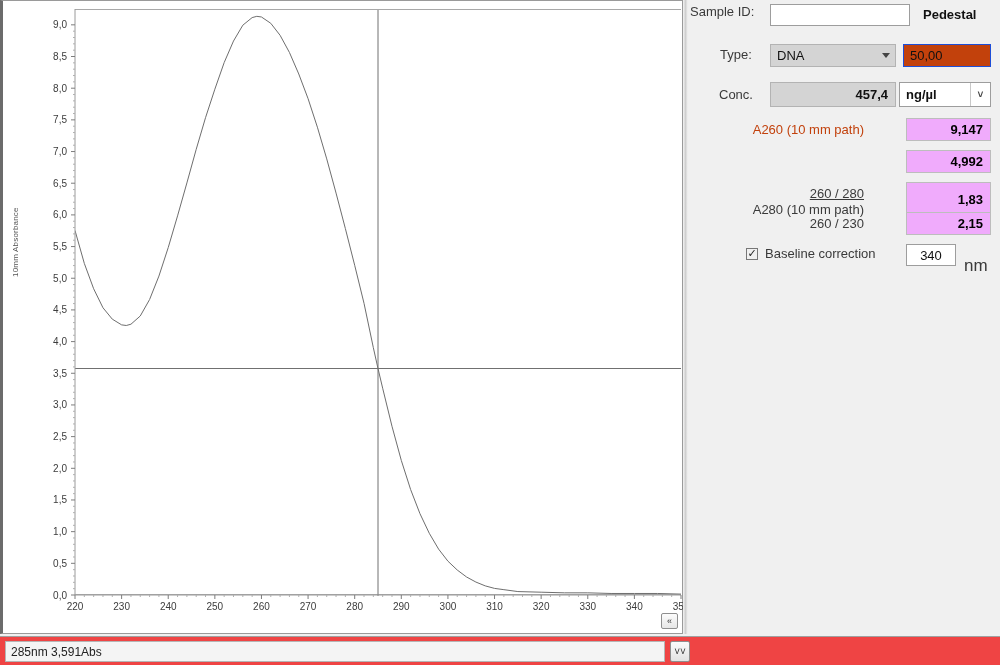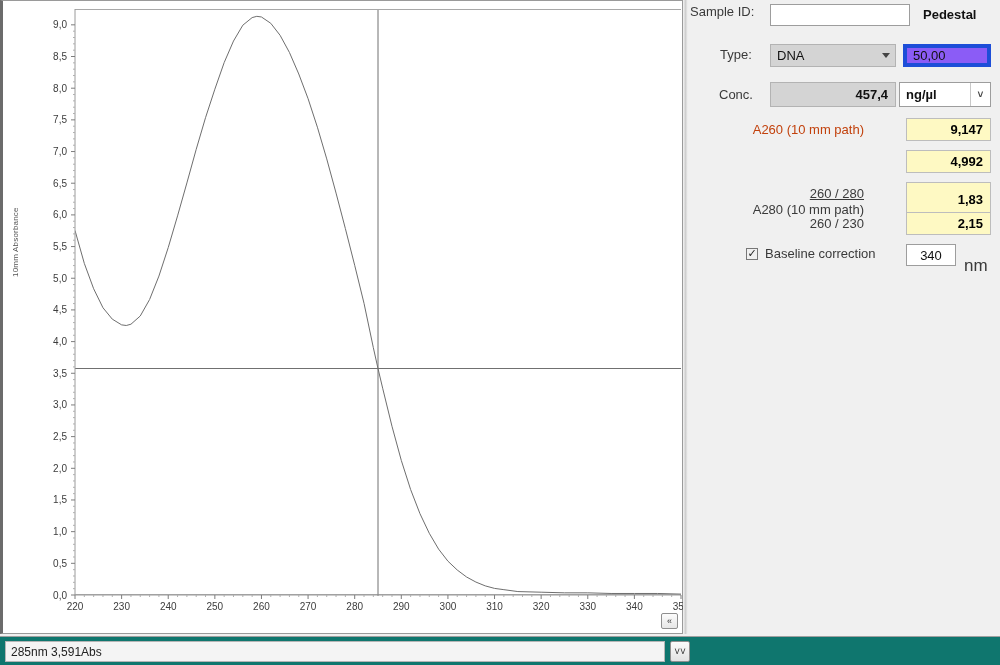--- a/index.html
+++ b/index.html
@@ -62,23 +62,23 @@
   .row{position:absolute;display:flex;align-items:center;}
   .lbl{color:#3a3a3a;font-size:13px;}
 
   .field{
     box-sizing:border-box;background:#ffffff;
     border:1px solid #9d9d9d;
     font-size:13px;color:#111;
     display:flex;align-items:center;
   }
   .field.readonly{background:#d4d4d4;border:1px solid #b3b3b3;}
-  .field.soft{background:#8b5cf6;border:4px solid #1d4ed8;}
+  .field.soft{background:#c2410c;border:1px solid #1d4ed8;}
   .field.valbox{
-    background:#fef9c3;border:1px solid #bdbdbd;
+    background:#f0abfc;border:1px solid #bdbdbd;
     justify-content:flex-end;padding-right:7px;
     font-weight:bold;color:#000;
   }
   .field .txt{padding-left:6px;}
   .field .rtxt{margin-left:auto;padding-right:7px;font-weight:bold;}
 
   .combo-arrow{
     margin-left:auto;margin-right:5px;
     width:0;height:0;border-left:4px solid transparent;
     border-right:4px solid transparent;border-top:5px solid #444;
@@ -94,21 +94,21 @@
     width:12px;height:12px;box-sizing:border-box;
     border:1px solid #777;background:#f0f0f0;
     display:flex;align-items:center;justify-content:center;
     font-size:11px;line-height:1;color:#222;
     margin-right:7px;
   }
 
   
   #status-bar{
     position:absolute;left:0;top:636px;width:1000px;height:29px;
-    background:#0f766e;border-top:1px solid #a0a0a0;
+    background:#ef4444;border-top:1px solid #a0a0a0;
     display:flex;align-items:center;
   }
   #status-field{
     margin-left:5px;width:660px;height:21px;
     background:#f4f4f4;border:1px solid #b5b5b5;
     display:flex;align-items:center;padding-left:5px;
     font-size:12px;color:#222;box-sizing:border-box;
   }
   #status-btn{
     margin-left:5px;width:20px;height:21px;

